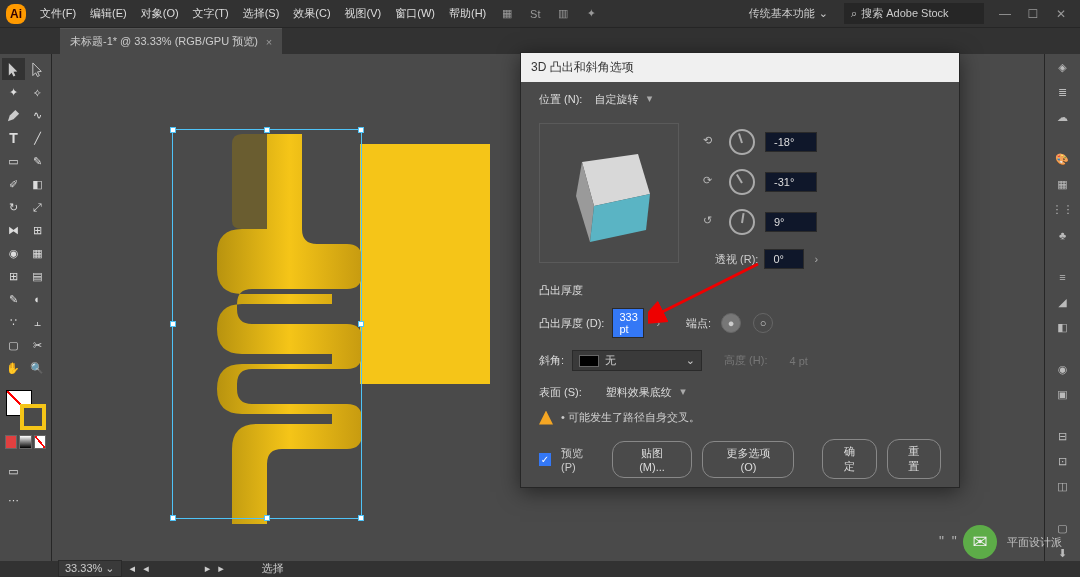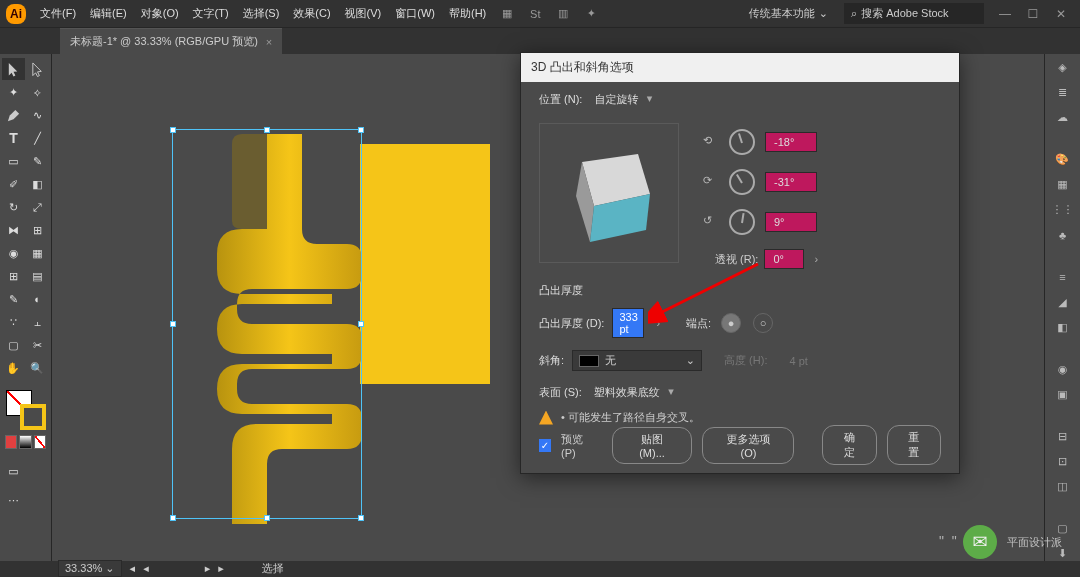--- a/index.html
+++ b/index.html
@@ -49,35 +49,35 @@
 .dd{background:transparent;border:none;color:#ddd;padding:2px 18px 2px 4px;position:relative}
 .dd::after{content:"▾";position:absolute;right:4px;color:#aaa}
 .preview-3d{display:flex;gap:24px;margin-bottom:14px}
 .cube-box{width:140px;height:140px;background:#4a4a4a;position:relative;border:1px solid #5a5a5a}
 .rot-col{flex:1;display:flex;flex-direction:column;gap:14px;padding-top:6px}
 .rot-row{display:flex;align-items:center;gap:10px}
 .rot-icon{width:16px;height:16px;color:#bbb}
 .dial{width:26px;height:26px;border:2px solid #aaa;border-radius:50%;position:relative}
 .dial::after{content:"";position:absolute;width:2px;height:10px;background:#aaa;left:50%;top:2px;transform-origin:bottom;margin-left:-1px}
 .dial.a1::after{transform:rotate(-18deg)}.dial.a2::after{transform:rotate(-31deg)}.dial.a3::after{transform:rotate(9deg)}
-.rot-val{background:#be185d;border:1px solid #2a2a2a;padding:3px 8px;width:52px;color:#ddd}
+.rot-val{background:#0f172a;border:1px solid #2a2a2a;padding:3px 8px;width:52px;color:#ddd}
 .persp-row{display:flex;align-items:center;gap:6px;margin-left:12px}
 .sec-title{color:#ddd;margin:12px 0 10px}
 .field-row{display:flex;align-items:center;gap:8px;margin-bottom:12px}
 .flabel{color:#ddd}
 .depth-input{color:#fff;padding:2px 6px;width:32px;border:1px solid #2a2a2a}
 .depth-input.sel{background:#3478f6}
 .stepper{color:#aaa;padding:0 4px}
 .cap-btn{width:20px;height:20px;border:1px solid #666;border-radius:50%;margin:0 2px;display:inline-flex;align-items:center;justify-content:center}
 .cap-btn.active{background:#777}
 .bevel-dd{display:flex;align-items:center;background:#3a3a3a;border:1px solid #2a2a2a;padding:2px 6px;width:130px;gap:6px}
 .bevel-sw{width:20px;height:12px;background:#000;border:1px solid #666}
 .bevel-dim{color:#777;margin-left:14px}
-.surface-row{display:flex;align-items:center;gap:8px;margin:12px 0 8px}
-.warn-row{display:flex;align-items:center;gap:8px;color:#aaa;}
+.surface-row{display:flex;align-items:center;gap:20px;margin:12px 0 8px}
+.warn-row{display:flex;align-items:center;gap:8px;color:#aaa;margin-bottom:14px}
 .warn-ic{width:14px;height:14px;background:#f5a623;clip-path:polygon(50% 0,100% 100%,0 100%);position:relative}
 .btn-row{display:flex;align-items:center;gap:10px}
 .chk{width:13px;height:13px;background:#3478f6;display:inline-flex;align-items:center;justify-content:center;color:#fff;font-size:10px}
 .dlg-btn{border:1px solid #888;border-radius:12px;padding:4px 16px;color:#ddd;background:transparent;cursor:pointer}
 .arrow{position:absolute;pointer-events:none}
 .statusbar{position:absolute;left:58px;bottom:0;height:18px;display:flex;align-items:center;gap:8px;color:#bbb;font-size:10px}
 .zoom-dd{background:#3a3a3a;padding:1px 6px;border:1px solid #2a2a2a}
 .watermark{position:absolute;right:18px;bottom:18px;display:flex;align-items:center;gap:10px;color:#fff;font-size:28px;opacity:.92;font-weight:300}
 .wm-ic{width:34px;height:34px;border-radius:50%;background:#5fb548;display:flex;align-items:center;justify-content:center;font-size:18px;color:#fff;position:relative}
 .wm-dots{position:absolute;left:-24px;top:8px;color:#bbb;font-size:14px;letter-spacing:2px}

